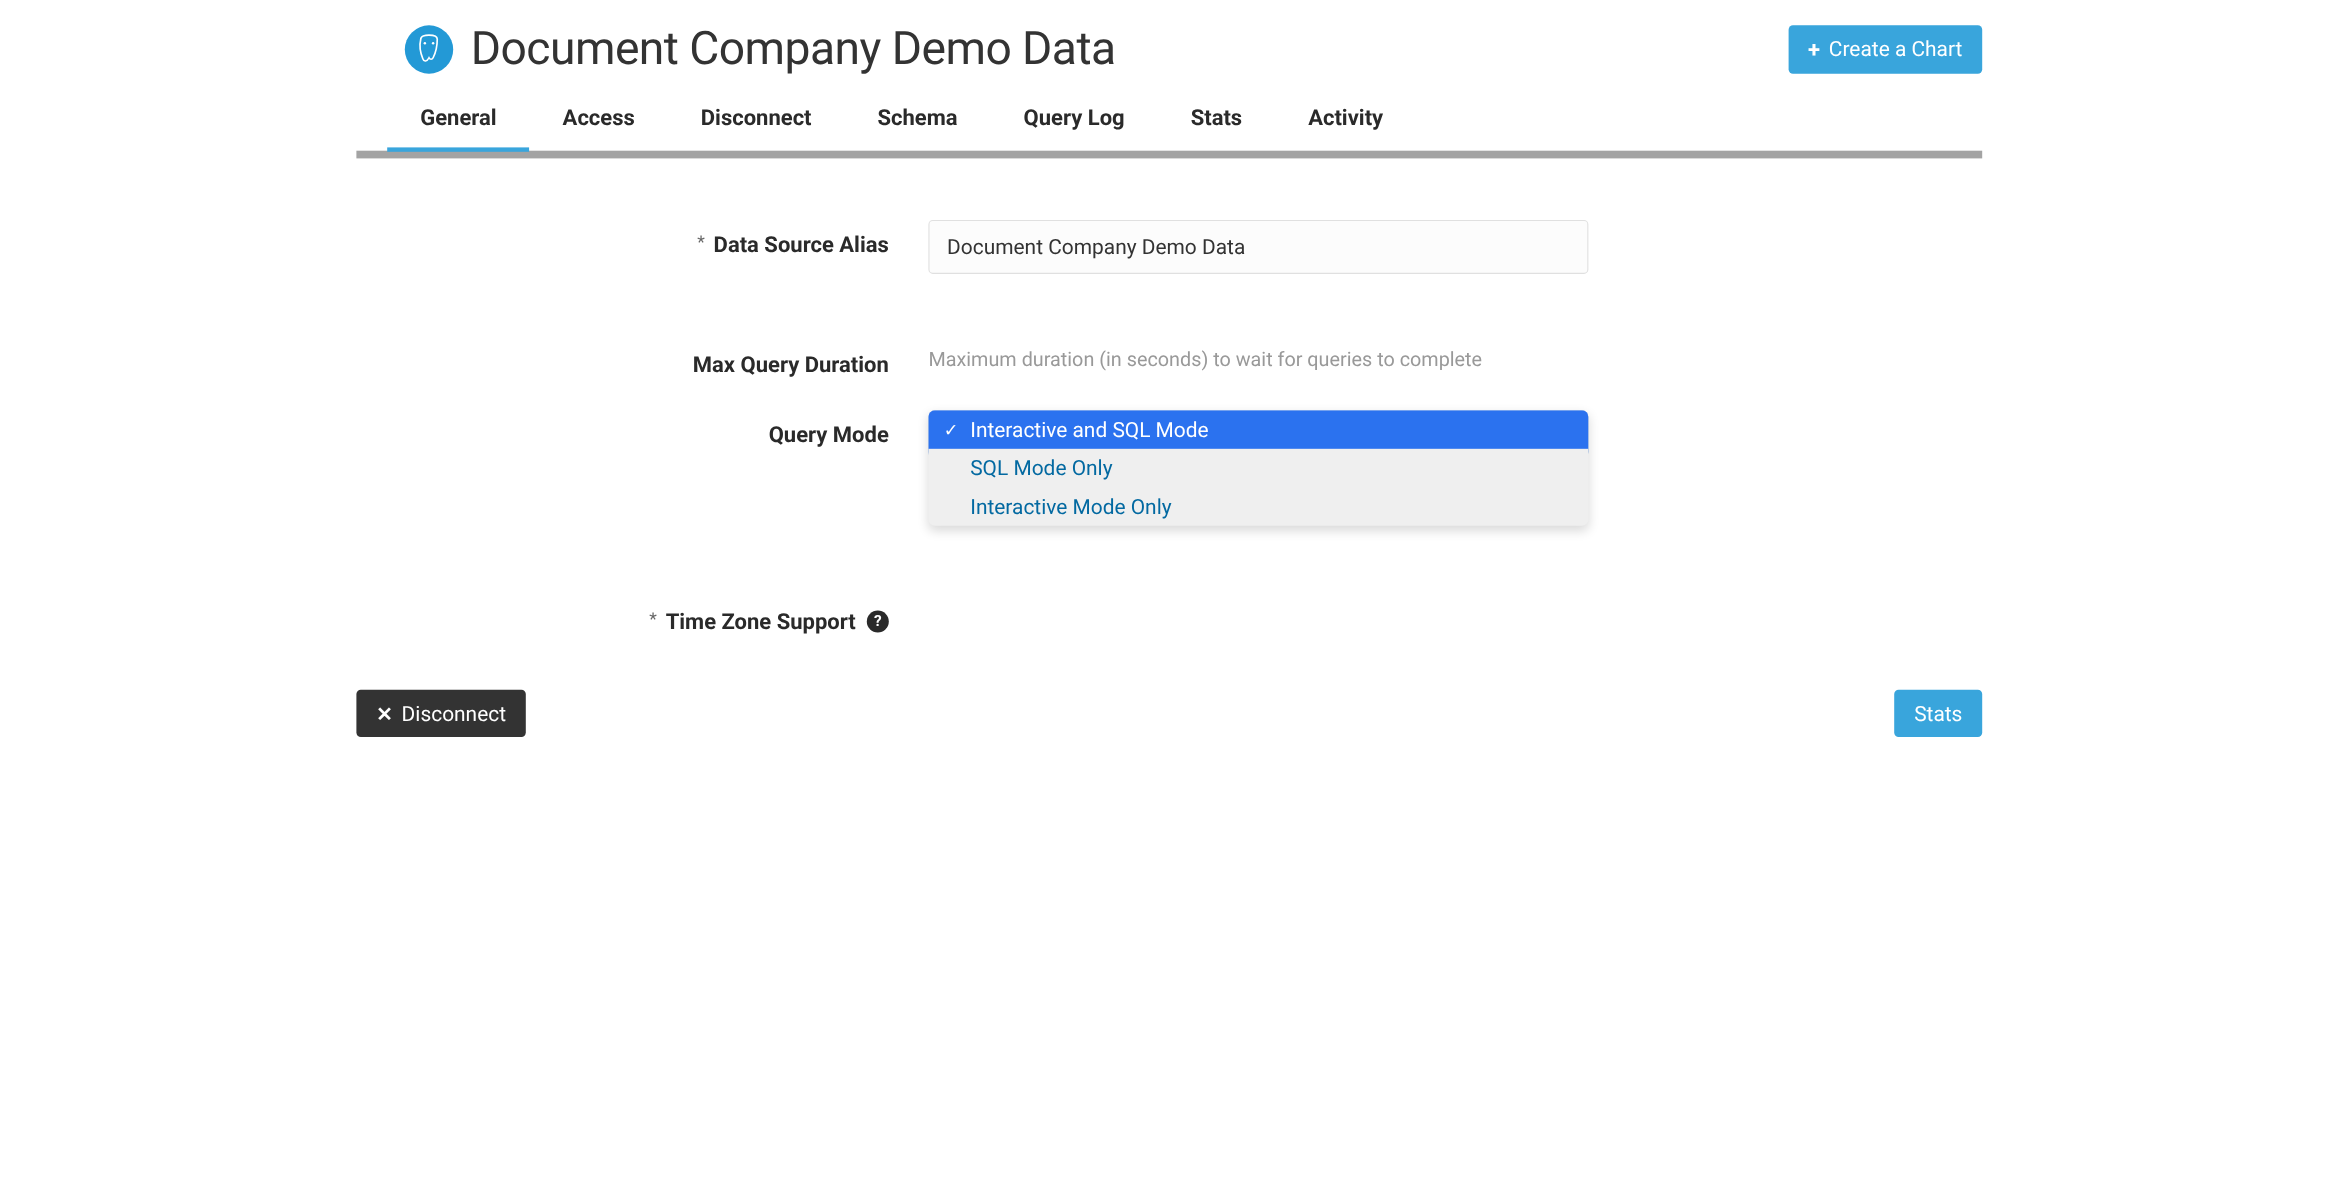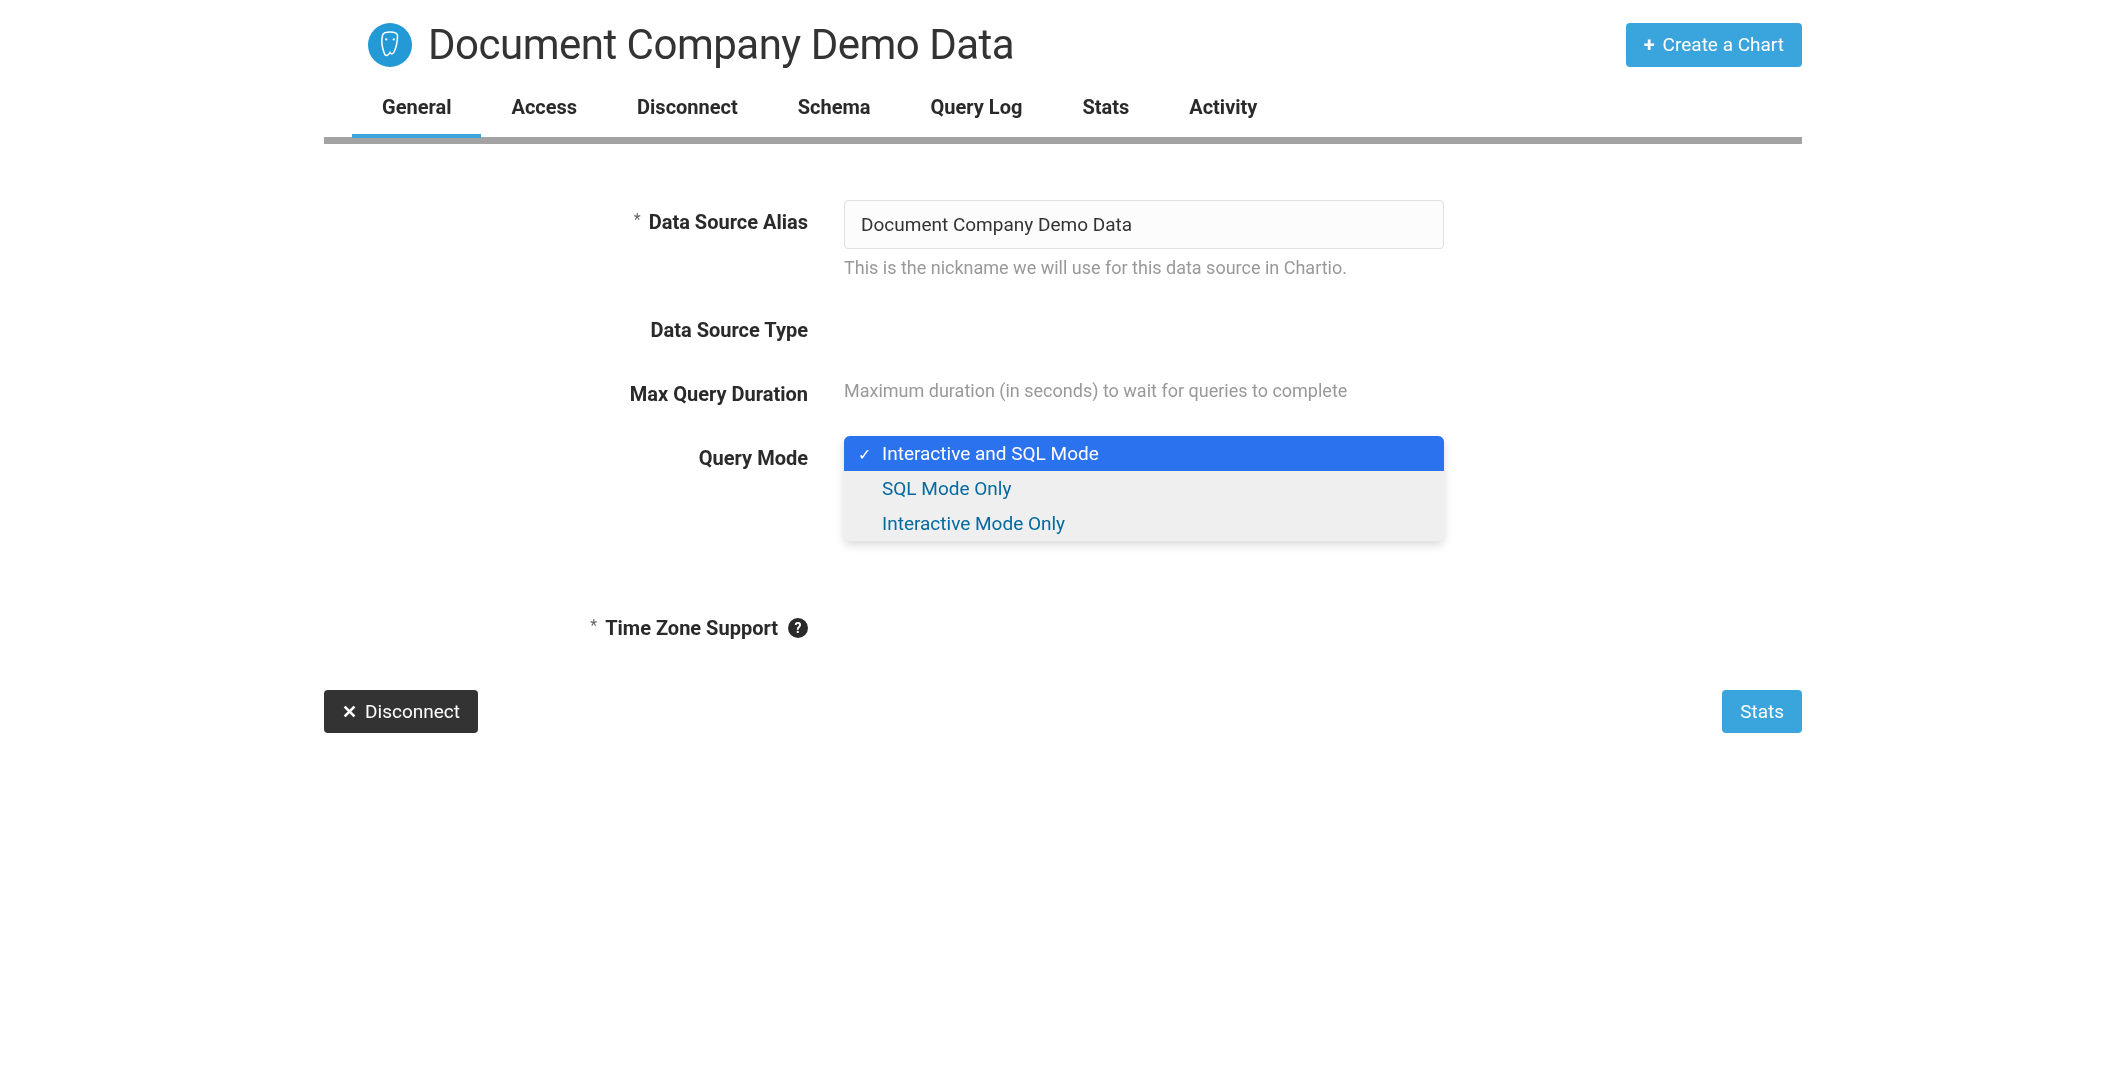--- a/index.html
+++ b/index.html
@@ -230,28 +230,24 @@
 
   <div class="form-area">
 
     <div class="form-row">
       <div class="form-label">
         <span class="req-star">*</span>
         <span>Data Source Alias</span>
       </div>
       <div class="form-field">
         <input class="text-input" type="text" value="Document Company Demo Data" style="">
-        <div class="help-text">This is the nickname we will use for this data source in Chartio.</div>
-      </div>
-    </div>
-
-    <div class="form-row">
-      <div class="form-label">
-        <span>Data Source Type</span>
-      </div>
+      </div>
+    </div>
+
+    <div class="form-row">
     </div>
 
     <div class="form-row">
       <div class="form-label">
         <span>Max Query Duration</span>
       </div>
       <div class="form-field">
         <div class="help-text">Maximum duration (in seconds) to wait for queries to complete</div>
       </div>
     </div>

